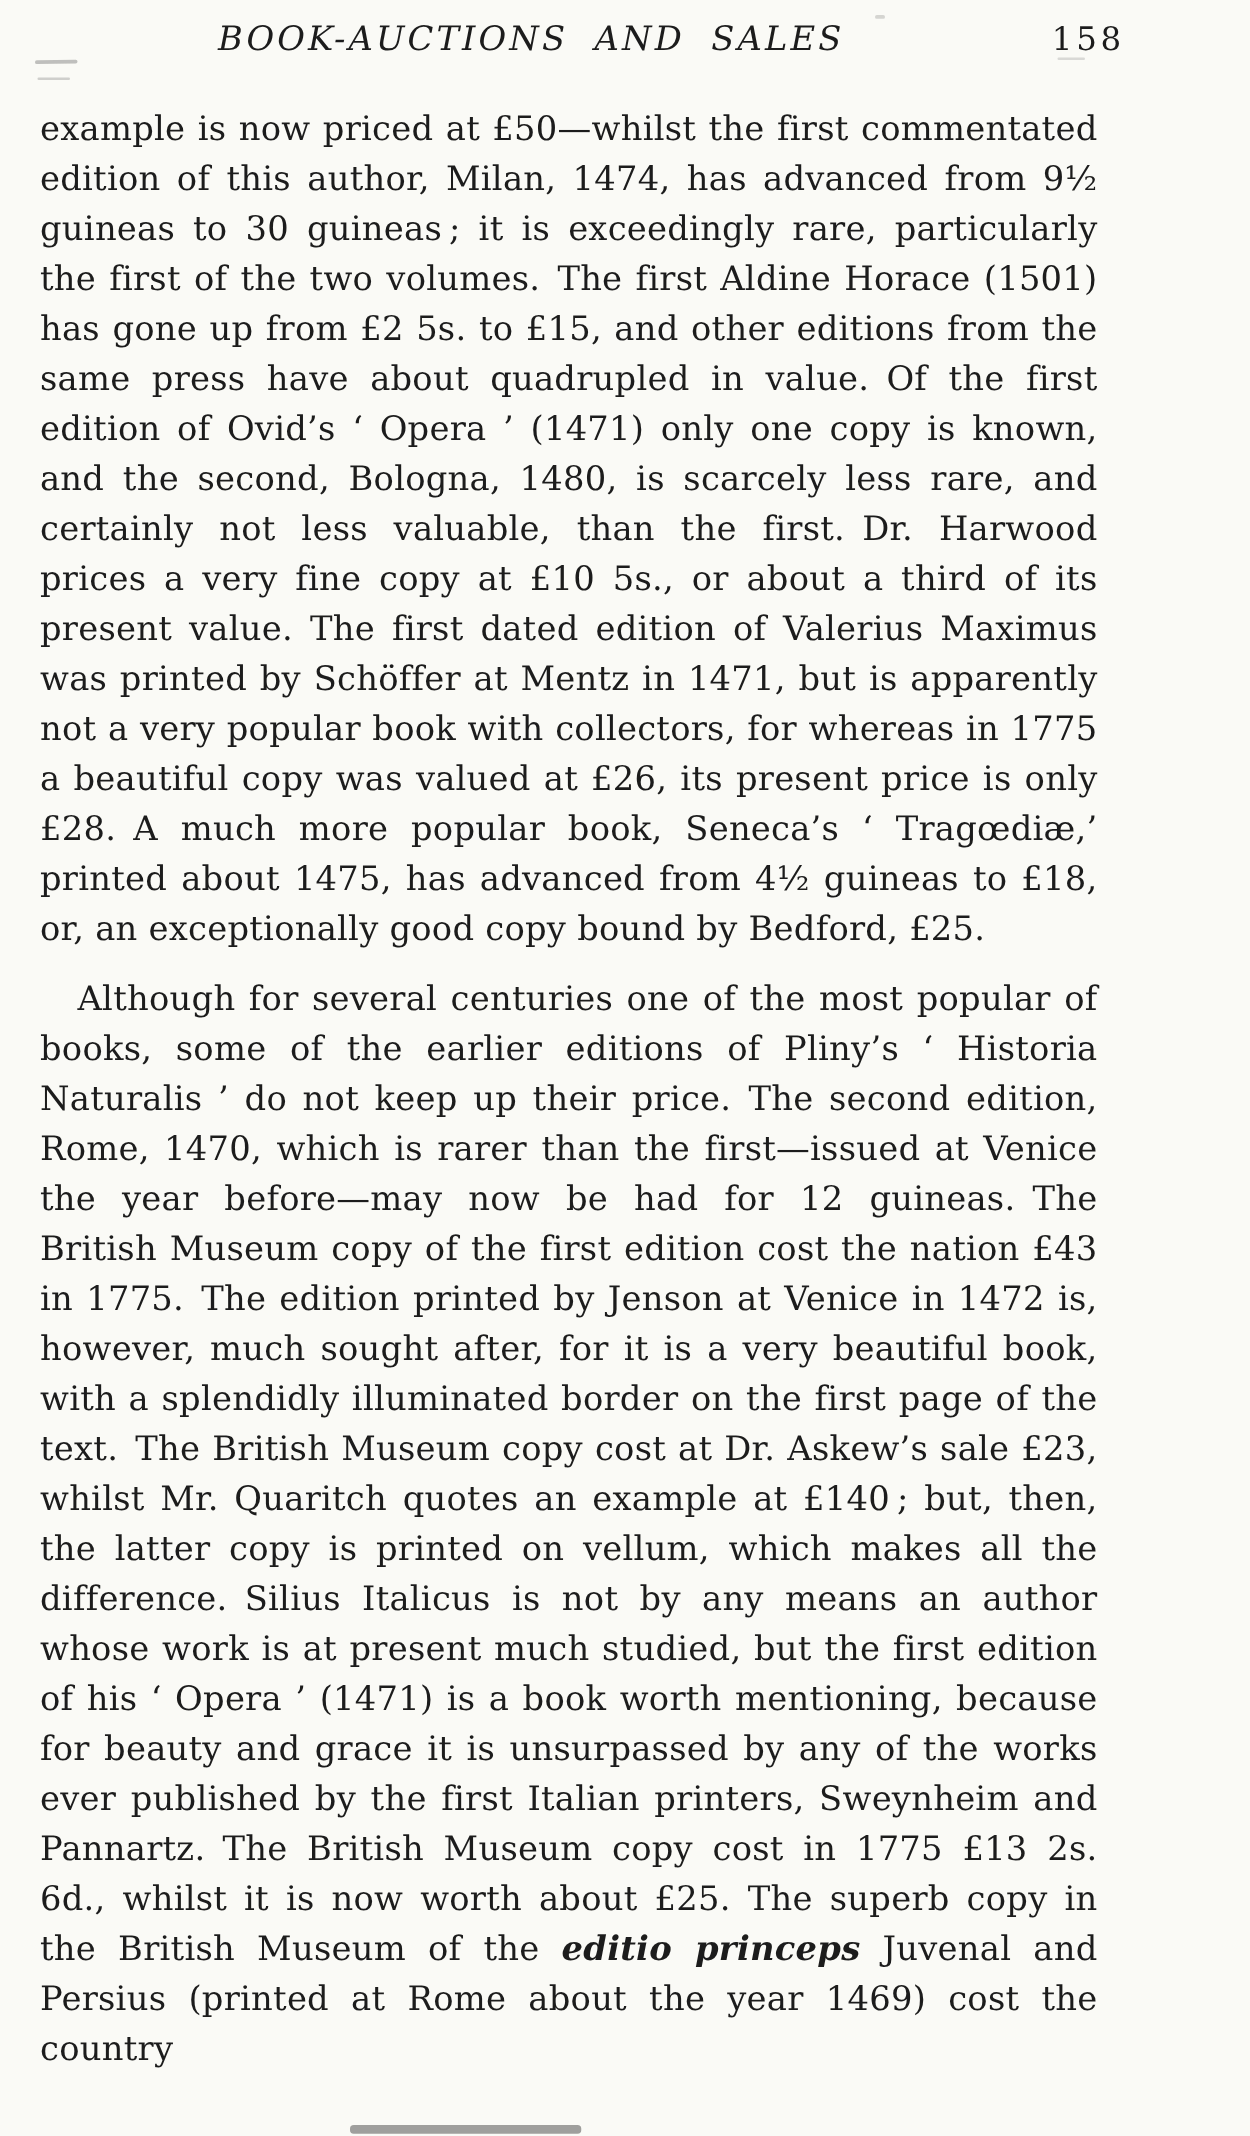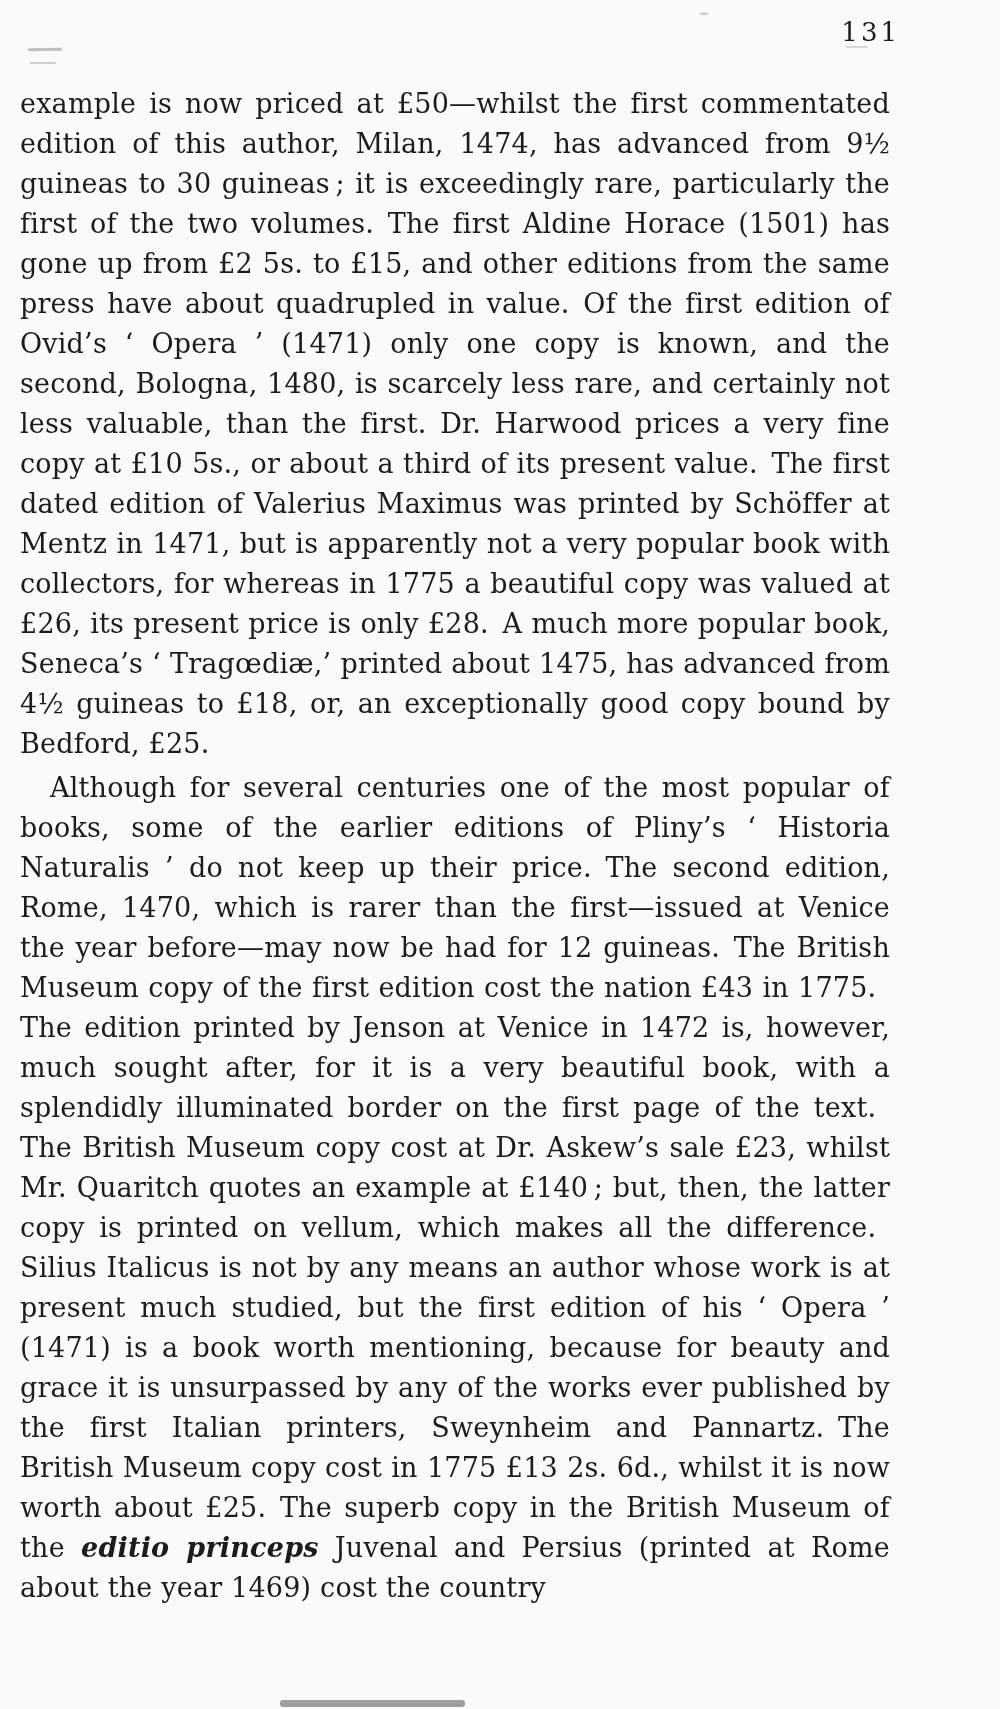--- a/index.html
+++ b/index.html
@@ -37,21 +37,21 @@
   }
   .page-number {
     position: absolute;
     right: -6px;
     top: 1px;
     font-size: 26px;
     letter-spacing: 3px;
     font-style: normal;
   }
   .page-body p {
-    margin: 4px;
+    margin: 16px;
     font-size: 27px;
     line-height: 40px;
     text-align: justify;
     letter-spacing: 0.2px;
   }
   .page-body p.indent {
     text-indent: 30px;
   }
   .page-body em {
     font-style: italic;
@@ -68,21 +68,22 @@
   .artifact.a3 { left: 700px; top: 12px;   width: 8px;   height: 3px; opacity: .35; }
   .artifact.a4 { left: 846px; top: 46px;   width: 22px;  height: 2px; opacity: .30; }
   .artifact.a5 { left: 280px; top: 1700px; width: 185px; height: 7px; opacity: .85; border-radius: 3px; }
 </style>
 </head>
 <body>
 
 <div class="page">
 
   <header class="page-header">
-    <span class="page-number">131</span>
+    <span class="running-title">BOOK-AUCTIONS AND SALES</span>
+    <span class="page-number">158</span>
   </header>
 
   <main class="page-body">
       <p><span>example is now priced at £50—whilst the first commentated edition of this author, Milan, 1474, has advanced from 9½ guineas to 30 guineas ; it is exceedingly rare, particularly the first of the two volumes. The first Aldine Horace (1501) has gone up from £2 5s. to £15, and other editions from the same press have about quadrupled in value. Of the first edition of Ovid’s ‘ Opera ’ (1471) only one copy is known, and the second, Bologna, 1480, is scarcely less rare, and certainly not less valuable, than the first. Dr. Harwood prices a very fine copy at £10 5s., or about a third of its present value. The first dated edition of Valerius Maximus was printed by Schöffer at Mentz in 1471, but is apparently not a very popular book with collectors, for whereas in 1775 a beautiful copy was valued at £26, its present price is only £28. A much more popular book, Seneca’s ‘ Tragœdiæ,’ printed about 1475, has advanced from 4½ guineas to £18, or, an exceptionally good copy bound by Bedford, £25.</span></p>
       <p class="indent"><span>Although for several centuries one of the most popular of books, some of the earlier editions of Pliny’s ‘ Historia Naturalis ’ do not keep up their price. The second edition, Rome, 1470, which is rarer than the first—issued at Venice the year before—may now be had for 12 guineas. The British Museum copy of the first edition cost the nation £43 in 1775. The edition printed by Jenson at Venice in 1472 is, however, much sought after, for it is a very beautiful book, with a splendidly illuminated border on the first page of the text. The British Museum copy cost at Dr. Askew’s sale £23, whilst Mr. Quaritch quotes an example at £140 ; but, then, the latter copy is printed on vellum, which makes all the difference. Silius Italicus is not by any means an author whose work is at present much studied, but the first edition of his ‘ Opera ’ (1471) is a book worth mentioning, because for beauty and grace it is unsurpassed by any of the works ever published by the first Italian printers, Sweynheim and Pannartz. The British Museum copy cost in 1775 £13 2s. 6d., whilst it is now worth about £25. The superb copy in the British Museum of the </span><em>editio princeps</em><span> Juvenal and Persius (printed at Rome about the year 1469) cost the country</span></p>
     </main>
 
   <div class="artifact a1"></div>
   <div class="artifact a2"></div>
   <div class="artifact a3"></div>

